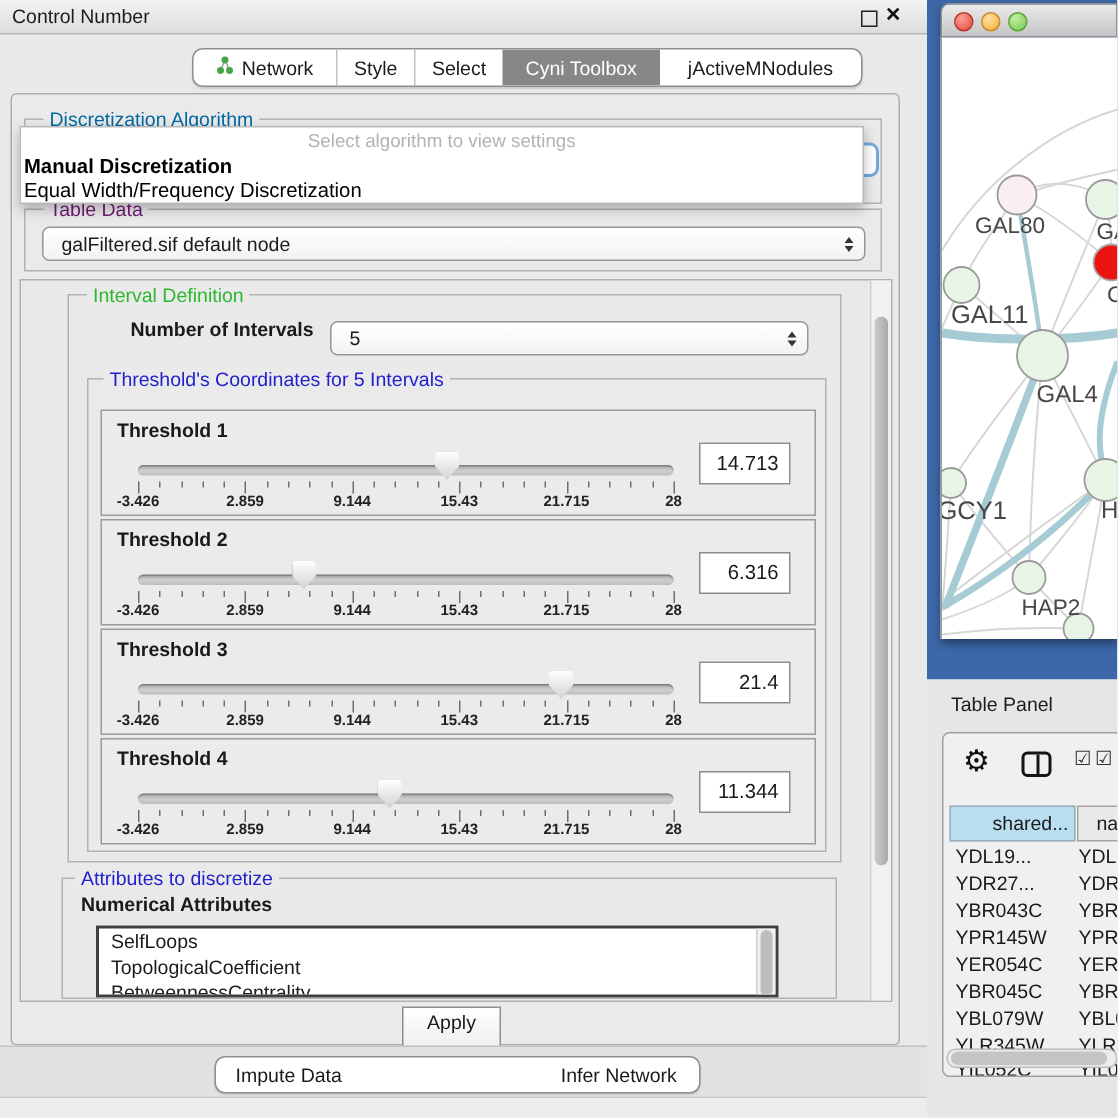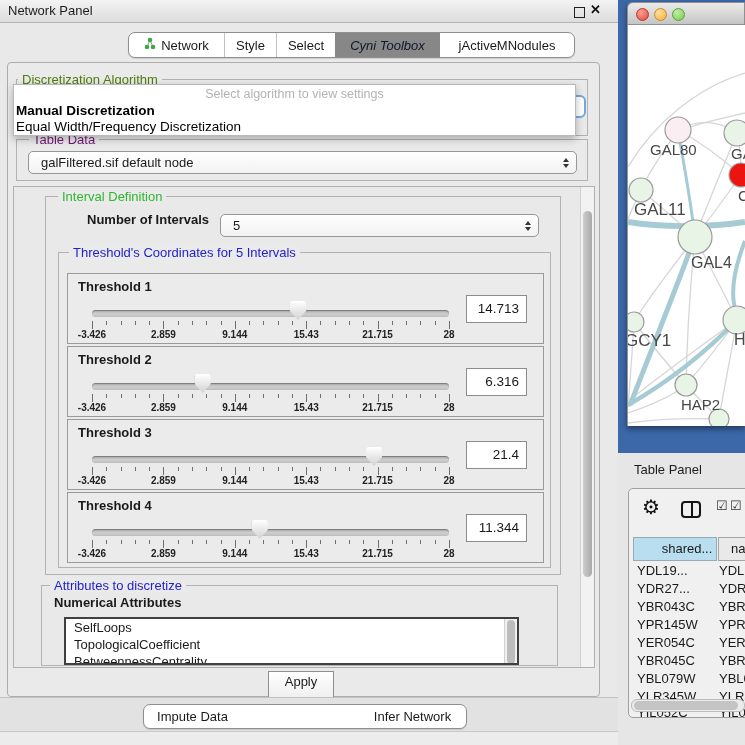--- a/index.html
+++ b/index.html
@@ -14,21 +14,21 @@
   .cp-title{left:8px;top:3px;font-size:13px;color:#1c1c1c;}
   .float-ico{left:574px;top:7px;width:9px;height:9px;border:1.5px solid #222;background:#fff0;}
   .close-ico{left:590px;top:2px;font-size:13px;font-weight:bold;color:#111;}
 
   
   .seg-bar{display:flex;background:#fff;border:1px solid #8e8e8e;border-radius:7px;
     overflow:hidden;height:24px;box-shadow:0 1px 1px rgba(0,0,0,.12);}
   .seg{display:flex;align-items:center;justify-content:center;font-size:13px;
     color:#1a1a1a;box-sizing:border-box;white-space:nowrap;}
   .seg.sep{border-left:1px solid #c2c2c2;}
-  .seg.sel{background:#878787;color:#0f172a;font-style:italic;}
+  .seg.sel{background:#878787;color:#ffffff;}
   .net-ico{margin-right:5px;}
 
   
   .outer-panel{left:7px;top:62px;width:593px;height:635px;background:#eaeaea;
     border:1px solid #adadad;border-radius:4px;box-sizing:border-box;}
   .group{position:absolute;border:1px solid #b2b2b2;box-sizing:border-box;}
   .group-label{position:absolute;top:-8px;font-size:13px;background:#eaeaea;
     padding:0 4px;line-height:15px;white-space:nowrap;}
   .g-green{color:#2db82d;}
   .g-blue{color:#2222cc;}
@@ -133,21 +133,21 @@
   .hscroll{position:absolute;left:2px;top:210px;width:114px;height:13px;background:#ececec;
     border:1px solid #bbb;border-radius:6px;box-sizing:border-box;}
   .hthumb{position:absolute;left:2px;top:1px;width:104px;height:9px;border-radius:5px;background:#c4c4c4;}
 </style>
 </head>
 <body>
 
 <div id="root">
 
   <div class="abs cp-titlebar"></div>
-  <div class="abs cp-title">Network Panel</div>
+  <div class="abs cp-title">Control Number</div>
   <div class="abs float-ico"></div>
   <div class="abs close-ico">✕</div>
 
   <div class="abs seg-bar" style="left:85px;top:32px;margin-left:43px;">
     <div class="seg" style="width:95px;">
       <span class="net-ico">
         <svg width="12" height="13" viewBox="0 0 12 13">
           <line x1="6" y1="3" x2="3" y2="10" stroke="#9a9a9a" stroke-width="1"></line>
           <line x1="6" y1="3" x2="9" y2="10" stroke="#9a9a9a" stroke-width="1"></line>
           <circle cx="6" cy="3" r="2.3" fill="#43a547"></circle>
@@ -167,21 +167,21 @@
       <span>Cyni Toolbox</span>
     </div>
     <div class="seg" style="width:134px;">
       <span>jActiveMNodules</span>
     </div>
   </div>
 
   <div class="abs outer-panel"></div>
 
   <div class="abs group" style="left:16px;top:79px;width:572px;height:57px;">
-    <span class="group-label" style="left:1px;color:#4d7c0f;">Discretization Algorithm</span>
+    <span class="group-label" style="left:12px;color:#0369a1;">Discretization Algorithm</span>
   </div>
   <div class="abs focus-combo"></div>
 
   <div class="abs group" style="left:16px;top:139px;width:572px;height:42px;">
     <span class="group-label" style="left:12px;color:#701a75;">Table Data</span>
   </div>
   <div class="abs combo" style="left:28px;top:151px;width:549px;height:23px;">
     <span>galFiltered.sif default node</span>
     <span class="stepper">
         <span class="arr-up"></span>

